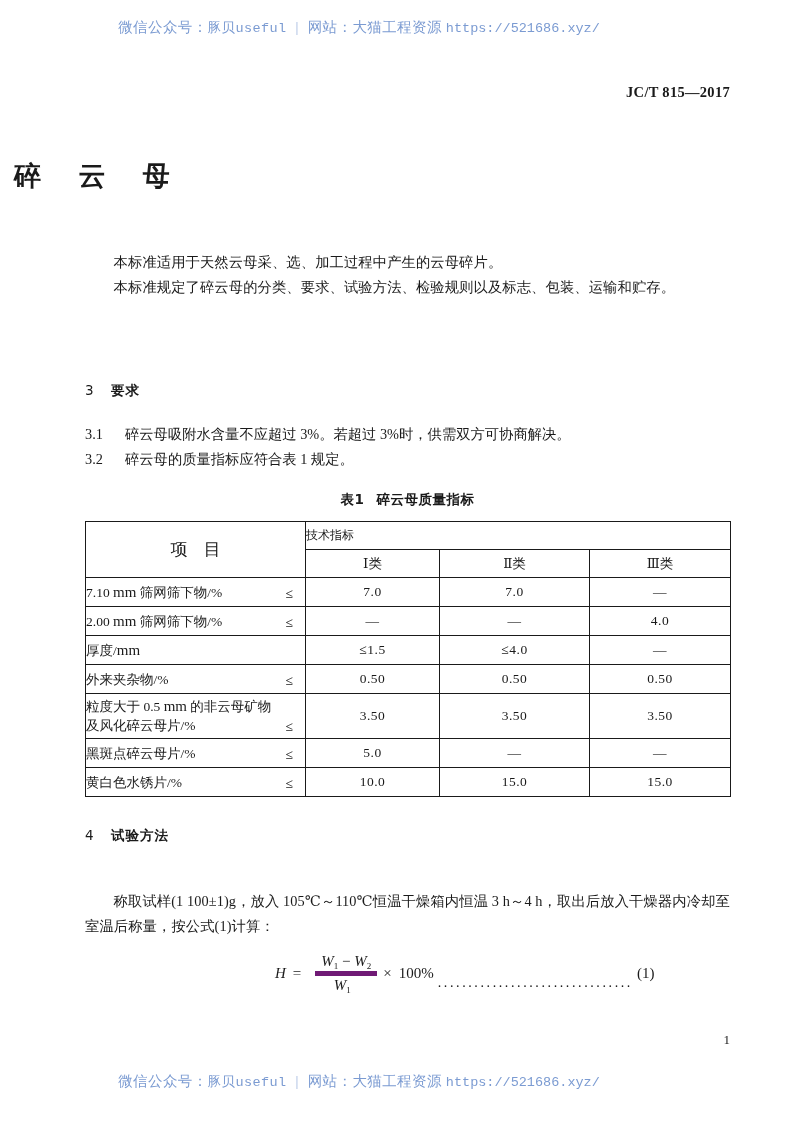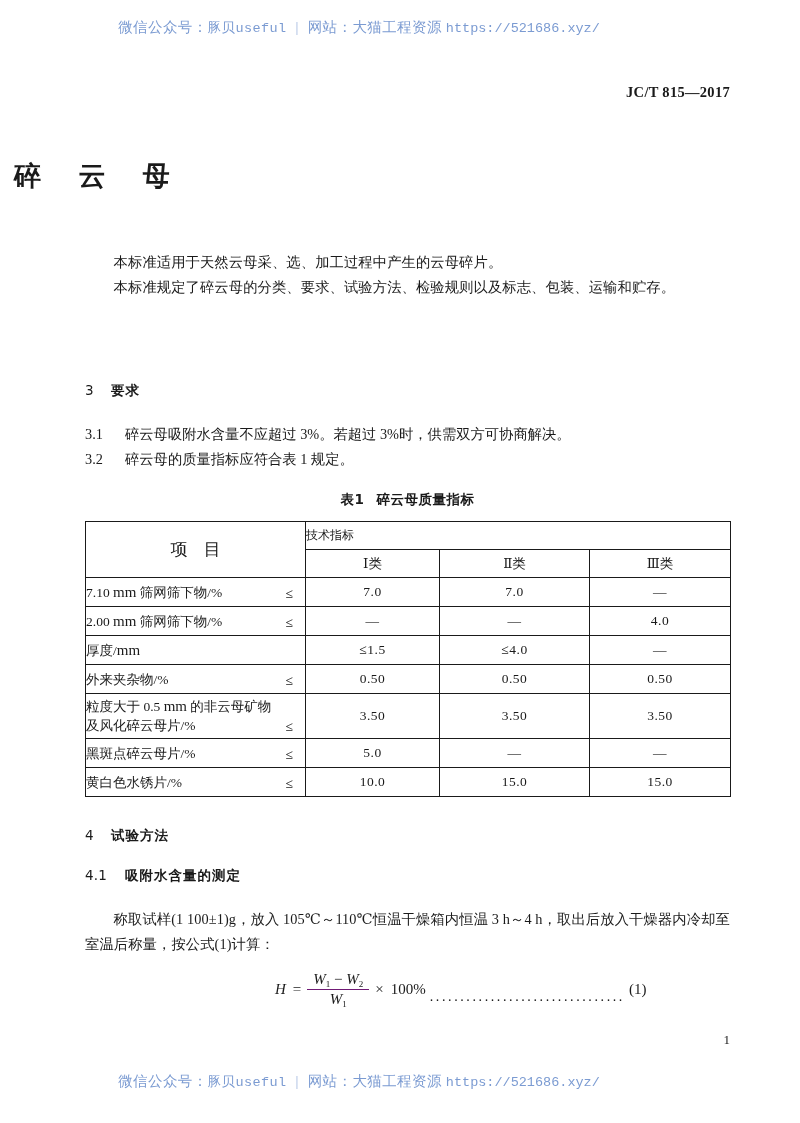--- a/index.html
+++ b/index.html
@@ -203,22 +203,23 @@
   .formula .it { font-style: italic; }
   .frac {
     display: inline-flex;
     flex-direction: column;
     align-items: center;
     margin: 0 6px;
     vertical-align: middle;
   }
   .frac .top {
     padding: 0 6px 1px 6px;
-    border-bottom: 1px solid #701a75;
+    border-bottom: 5px solid #701a75;
     white-space: nowrap;
+    margin-left: 8px;
   }
   .frac .bot { padding: 1px 6px 0 6px; }
   sub.sb { font-size: 9px; vertical-align: baseline; position: relative; top: 3px; }
   .eqsp { display: inline-block; width: 7px; }
   .dots {
     flex: 0 0 auto;
     padding: 0 4px;
     letter-spacing: 2.6px;
     font-size: 14px;
     align-self: flex-end;
@@ -381,23 +382,20 @@
         </tr>
       </tbody>
     </table>
 
     <div class="gap-lg"></div>
 
     <h2 class="sec">
       <span class="n">4</span><span class="t">试验方法</span>
     </h2>
     <div class="gap-md"></div>
-    <h2 class="sec">
-      <span class="n" style="min-width:40px">4.1</span><span class="t">吸附水含量的测定</span>
-    </h2>
     <div class="gap-md"></div>
     <p class="para indent">称取试样(1 100±1)g，放入 105℃～110℃恒温干燥箱内恒温 3 h～4 h，取出后放入干燥器内冷却至室温后称量，按公式(1)计算：</p>
 
     <div class="formula-wrap">
       <div class="formula">
         <span class="it">H</span>
         <span class="eqsp"></span>
         <span>=</span>
         <span class="frac">
           <span class="top">

